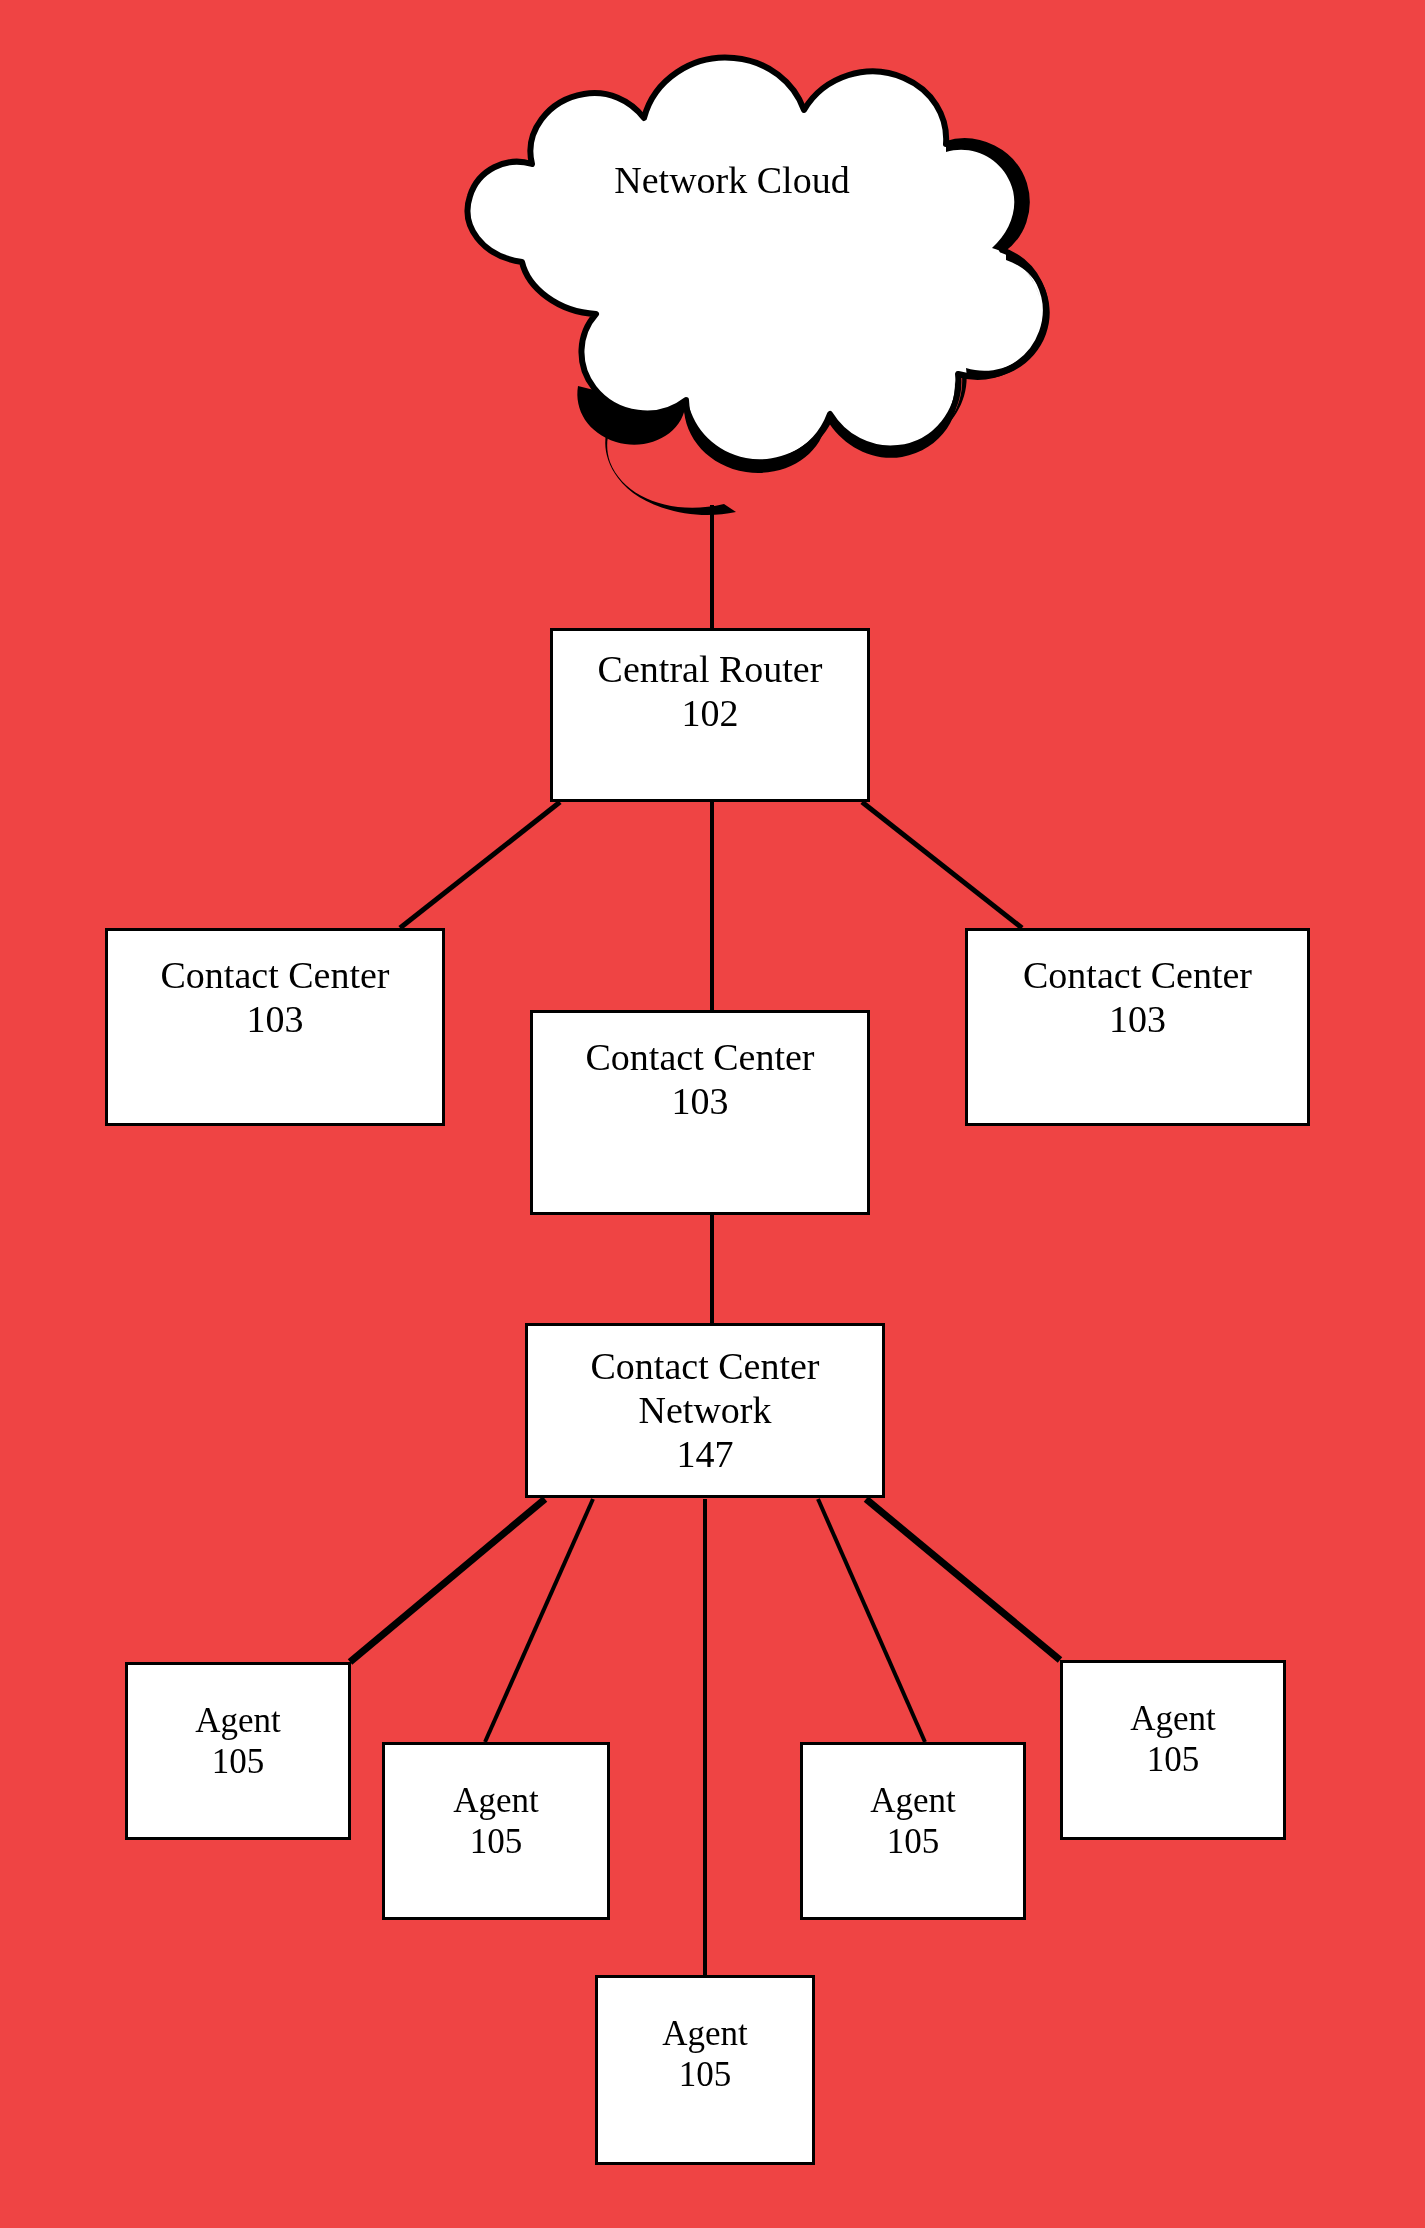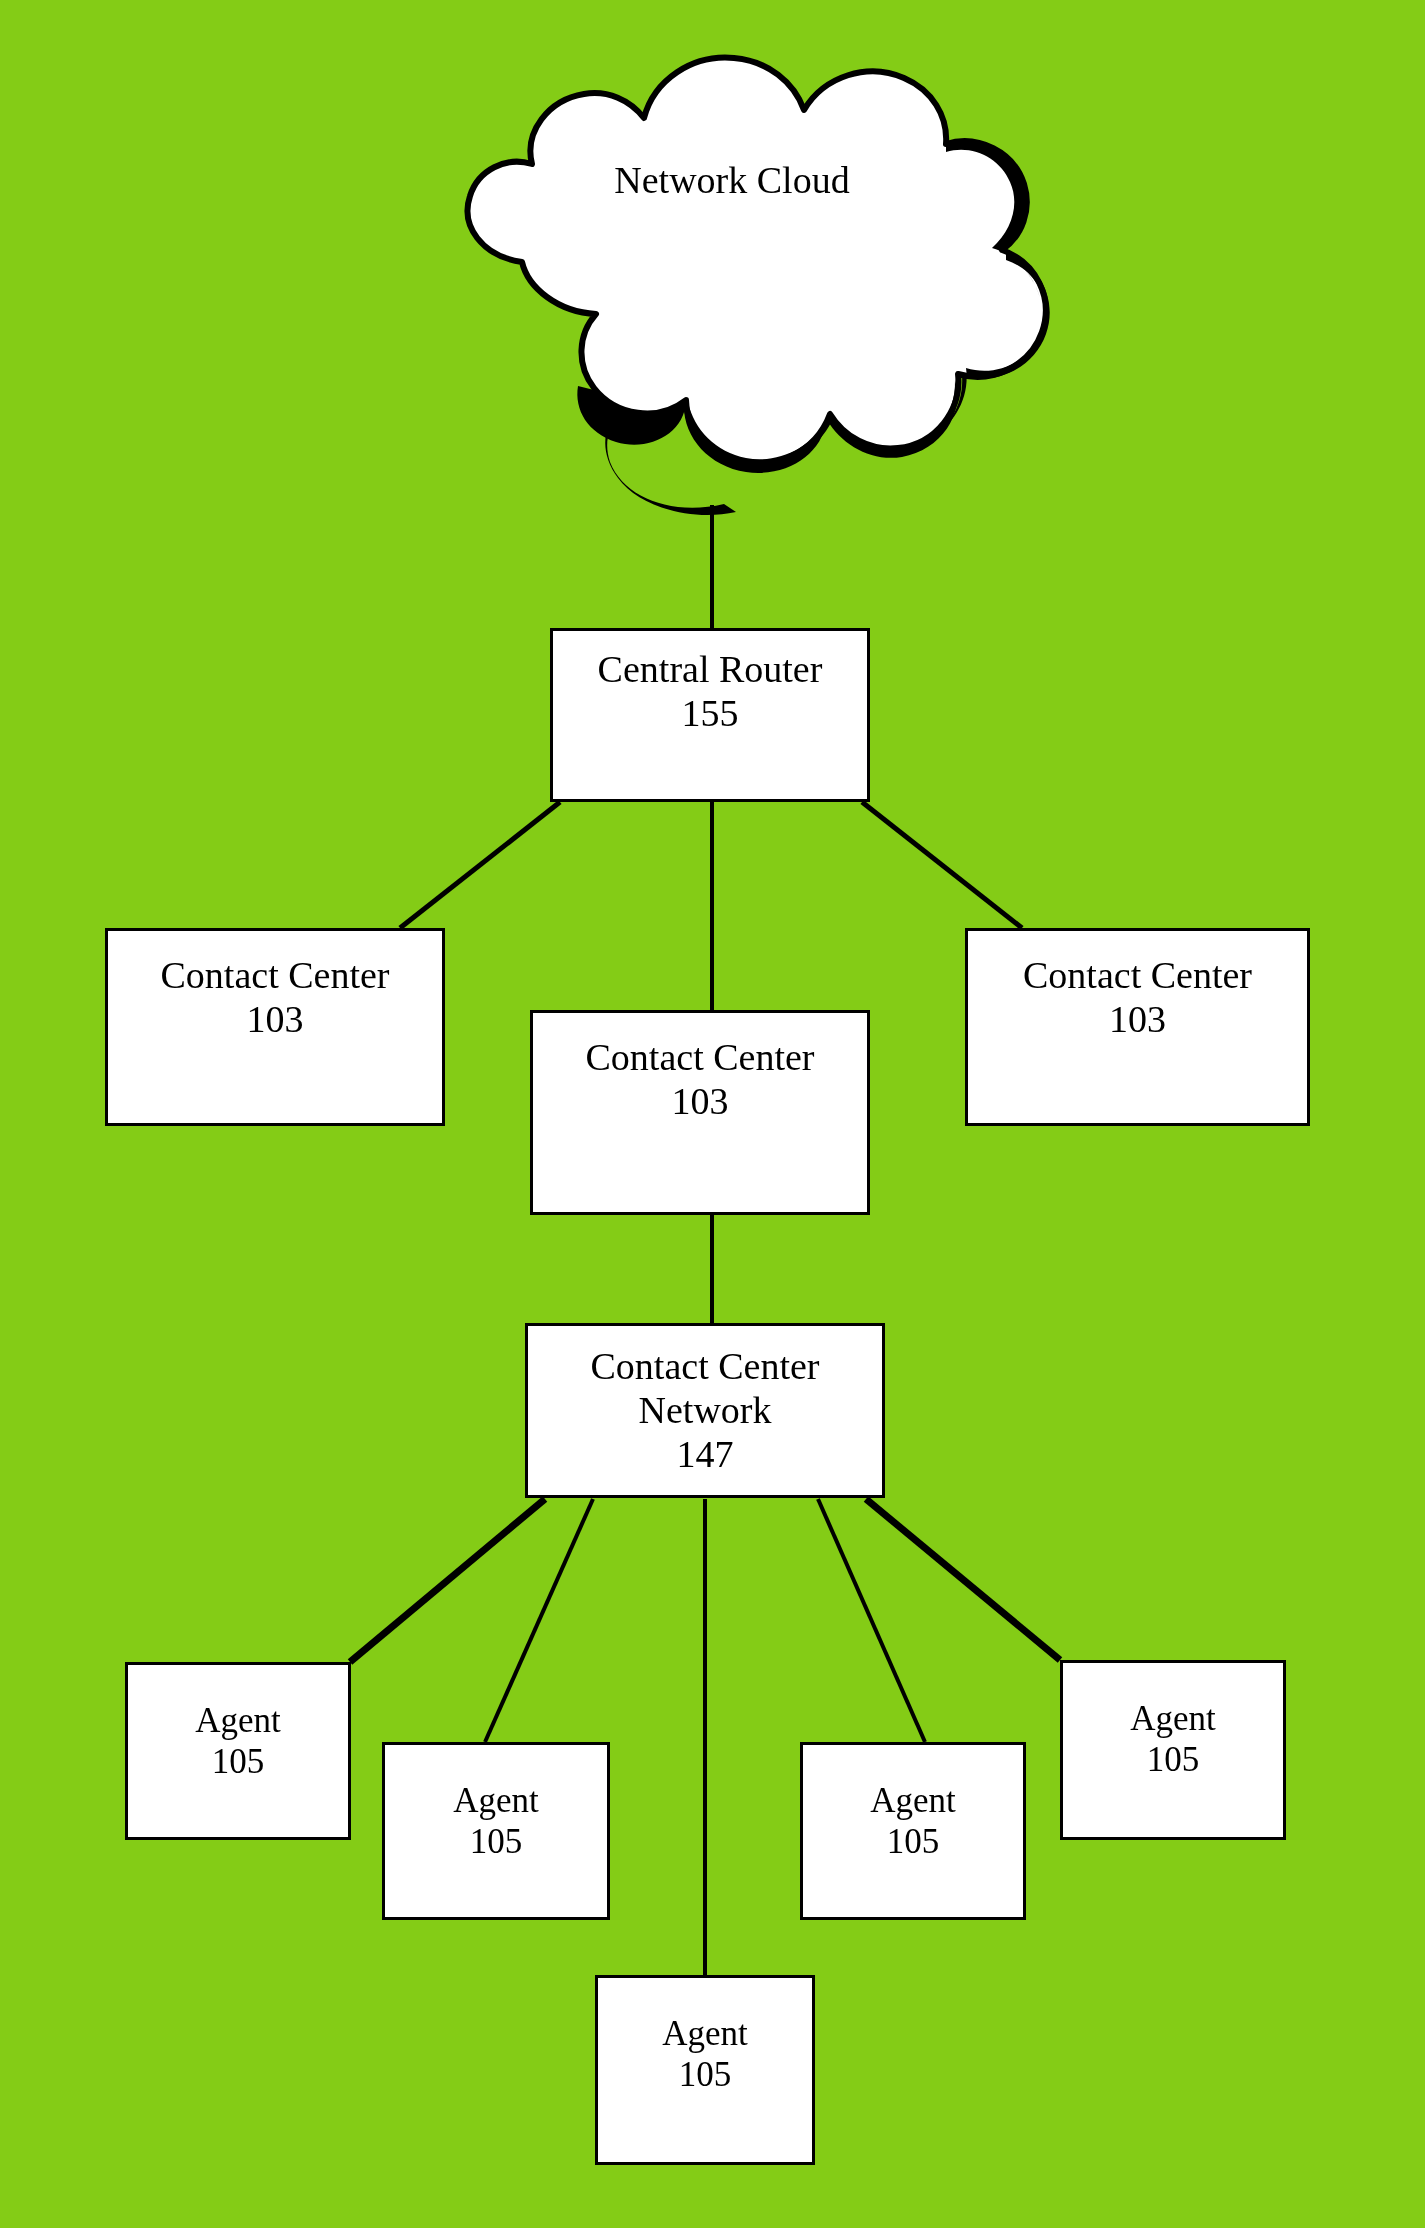--- a/index.html
+++ b/index.html
@@ -8,21 +8,21 @@
     padding: 0;
     background: #ffffff;
   }
   body {
     font-family: "Liberation Serif", "DejaVu Serif", serif;
   }
   #stage {
     position: relative;
     width: 1425px;
     height: 2228px;
-    background: #84cc16;
+    background: #ef4444;
     overflow: hidden;
   }
   #wires {
     position: absolute;
     left: 0;
     top: 0;
     width: 1425px;
     height: 2228px;
     pointer-events: none;
   }
@@ -166,21 +166,21 @@
                  C 216 403, 202 380, 206 356 Z"></path>
       </g>
     </svg>
     <div class="cloud-label">
       <span class="line">Network Cloud</span>
     </div>
   </div>
 
   <div class="node-box t-router" style="left:550px; top:628px; width:320px; height:174px;">
     <span class="line">Central Router</span>
-    <span class="line">155</span>
+    <span class="line">102</span>
   </div>
 
   <div class="node-box t-center" style="left:105px; top:928px; width:340px; height:198px;">
     <span class="line">Contact Center</span>
     <span class="line">103</span>
   </div>
 
   <div class="node-box t-center" style="left:530px; top:1010px; width:340px; height:205px;">
     <span class="line">Contact Center</span>
     <span class="line">103</span>

